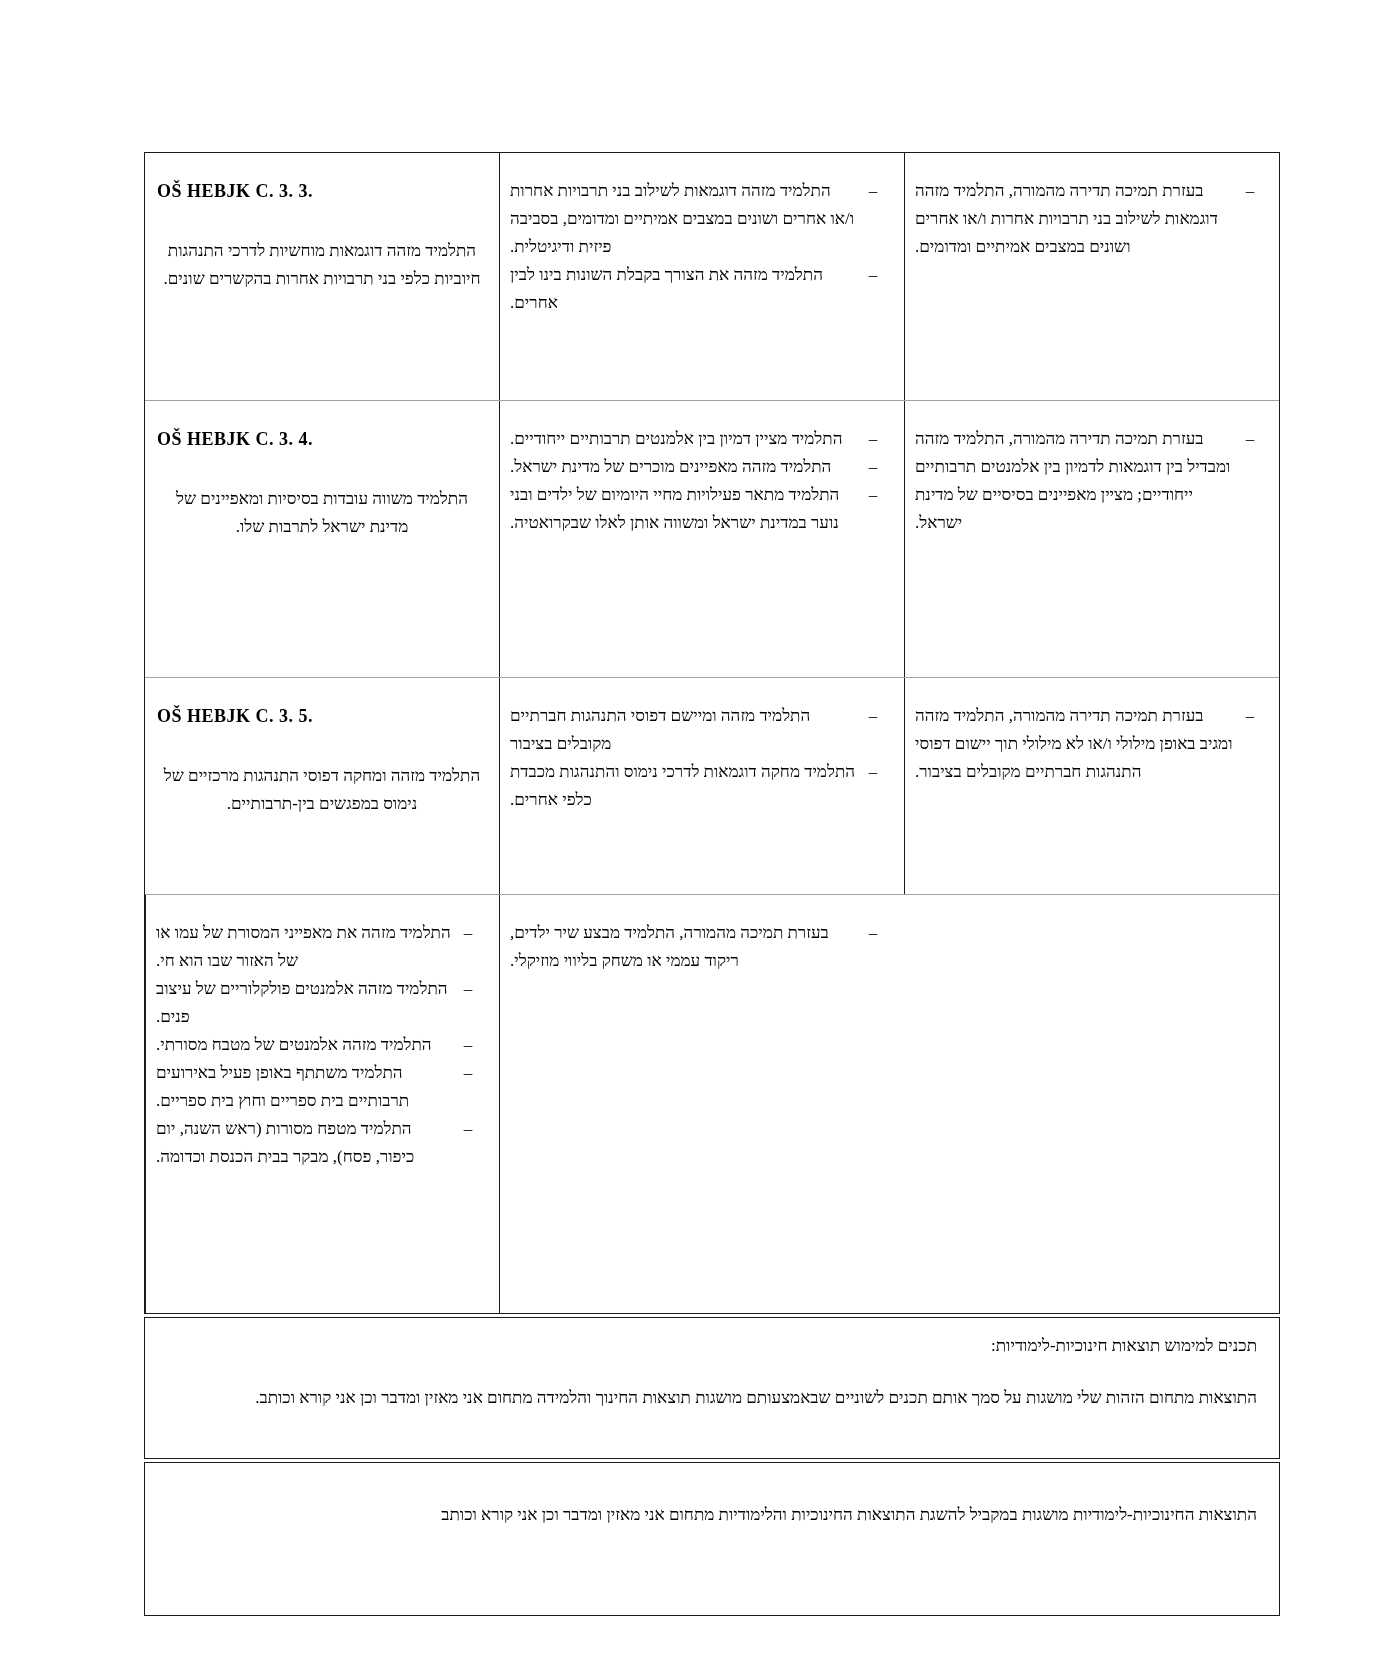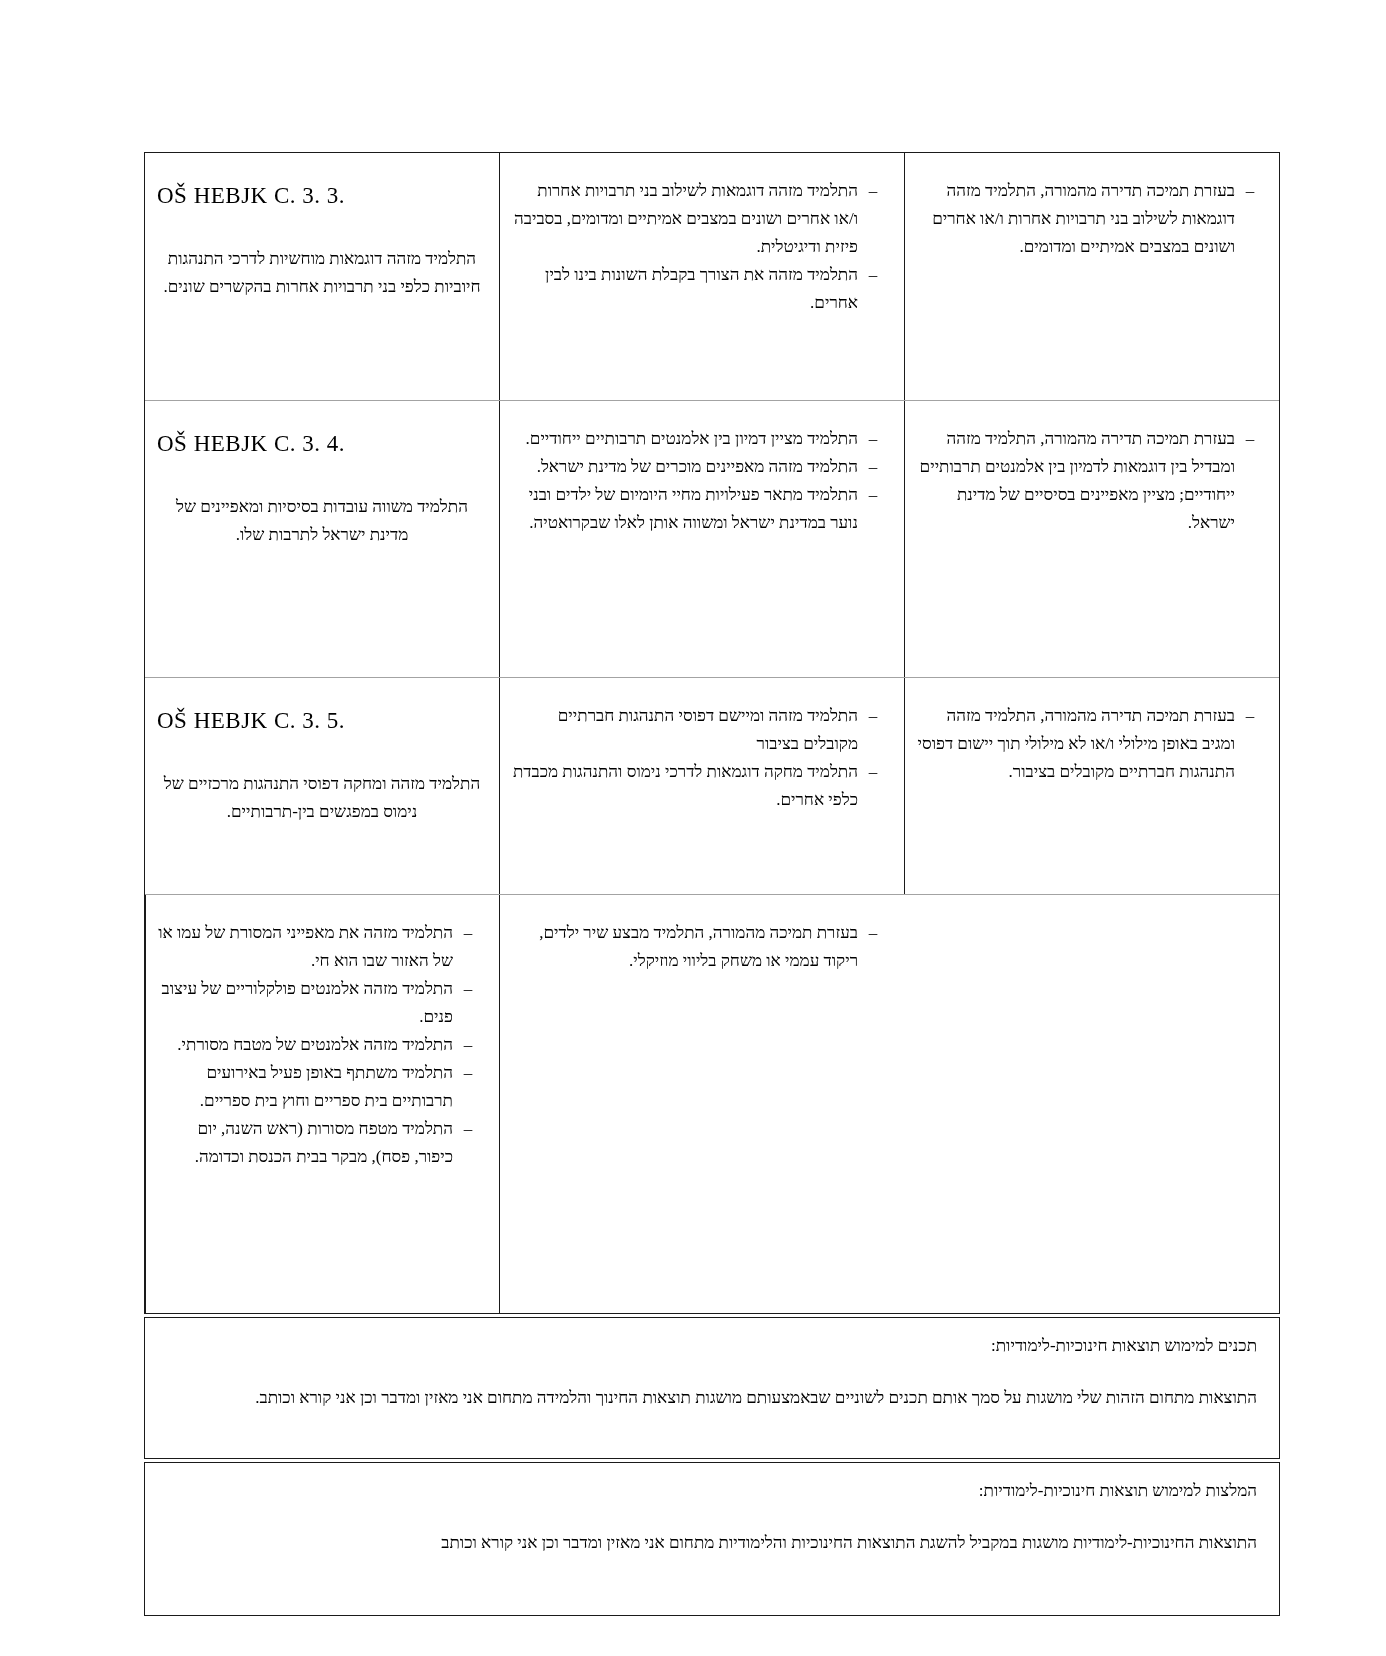--- a/index.html
+++ b/index.html
@@ -40,42 +40,43 @@
     box-sizing: border-box;
     font-size: 17px;
     line-height: 1.65;
   }
   .cell.c2, .cell.c3 { border-left: 1px solid #1a1a1a; }
   .cell.c1 { padding: 24px 12px 18px 12px; }
   .cell.c2, .cell.c3 { padding: 24px 16px 16px 10px; }
   .code {
     direction: ltr;
     text-align: left;
-    font-size: 23px;
+    font-size: 18px;
     letter-spacing: 0.5px;
     margin-bottom: 30px;
     white-space: nowrap;
+    font-weight: bold;
   }
   .desc {
     direction: rtl;
     text-align: center;
   }
   .li {
     direction: rtl;
     display: flex;
     align-items: flex-start;
   }
   .dash {
     flex: 0 0 30px;
     text-align: center;
     user-select: none;
   }
   .litext {
     flex: 1 1 auto;
-    text-align: right;
+    text-align: left;
   }
   
   .section-box {
     width: 1136px;
     border: 1px solid #1a1a1a;
     box-sizing: border-box;
     margin-top: 3px;
     direction: rtl;
     padding: 14px 22px 12px 22px;
     font-size: 17px;
@@ -203,18 +204,17 @@
       </div>
 
     </div>
 
     <div class="section-box s1">
       <div class="section-header">תכנים למימוש תוצאות חינוכיות-לימודיות:</div>
       <div class="section-body">התוצאות מתחום הזהות שלי מושגות על סמך אותם תכנים לשוניים שבאמצעותם מושגות תוצאות החינוך והלמידה מתחום אני מאזין ומדבר וכן אני קורא וכותב.</div>
     </div>
 
     <div class="section-box s2">
-      <div class="section-header">המלצות למימוש תוצאות חינוכיות-לימודיות:</div>
       <div class="section-body">התוצאות החינוכיות-לימודיות מושגות במקביל להשגת התוצאות החינוכיות והלימודיות מתחום אני מאזין ומדבר וכן אני קורא וכותב</div>
     </div>
 
   </div>
 </div>
 
 </body></html>

